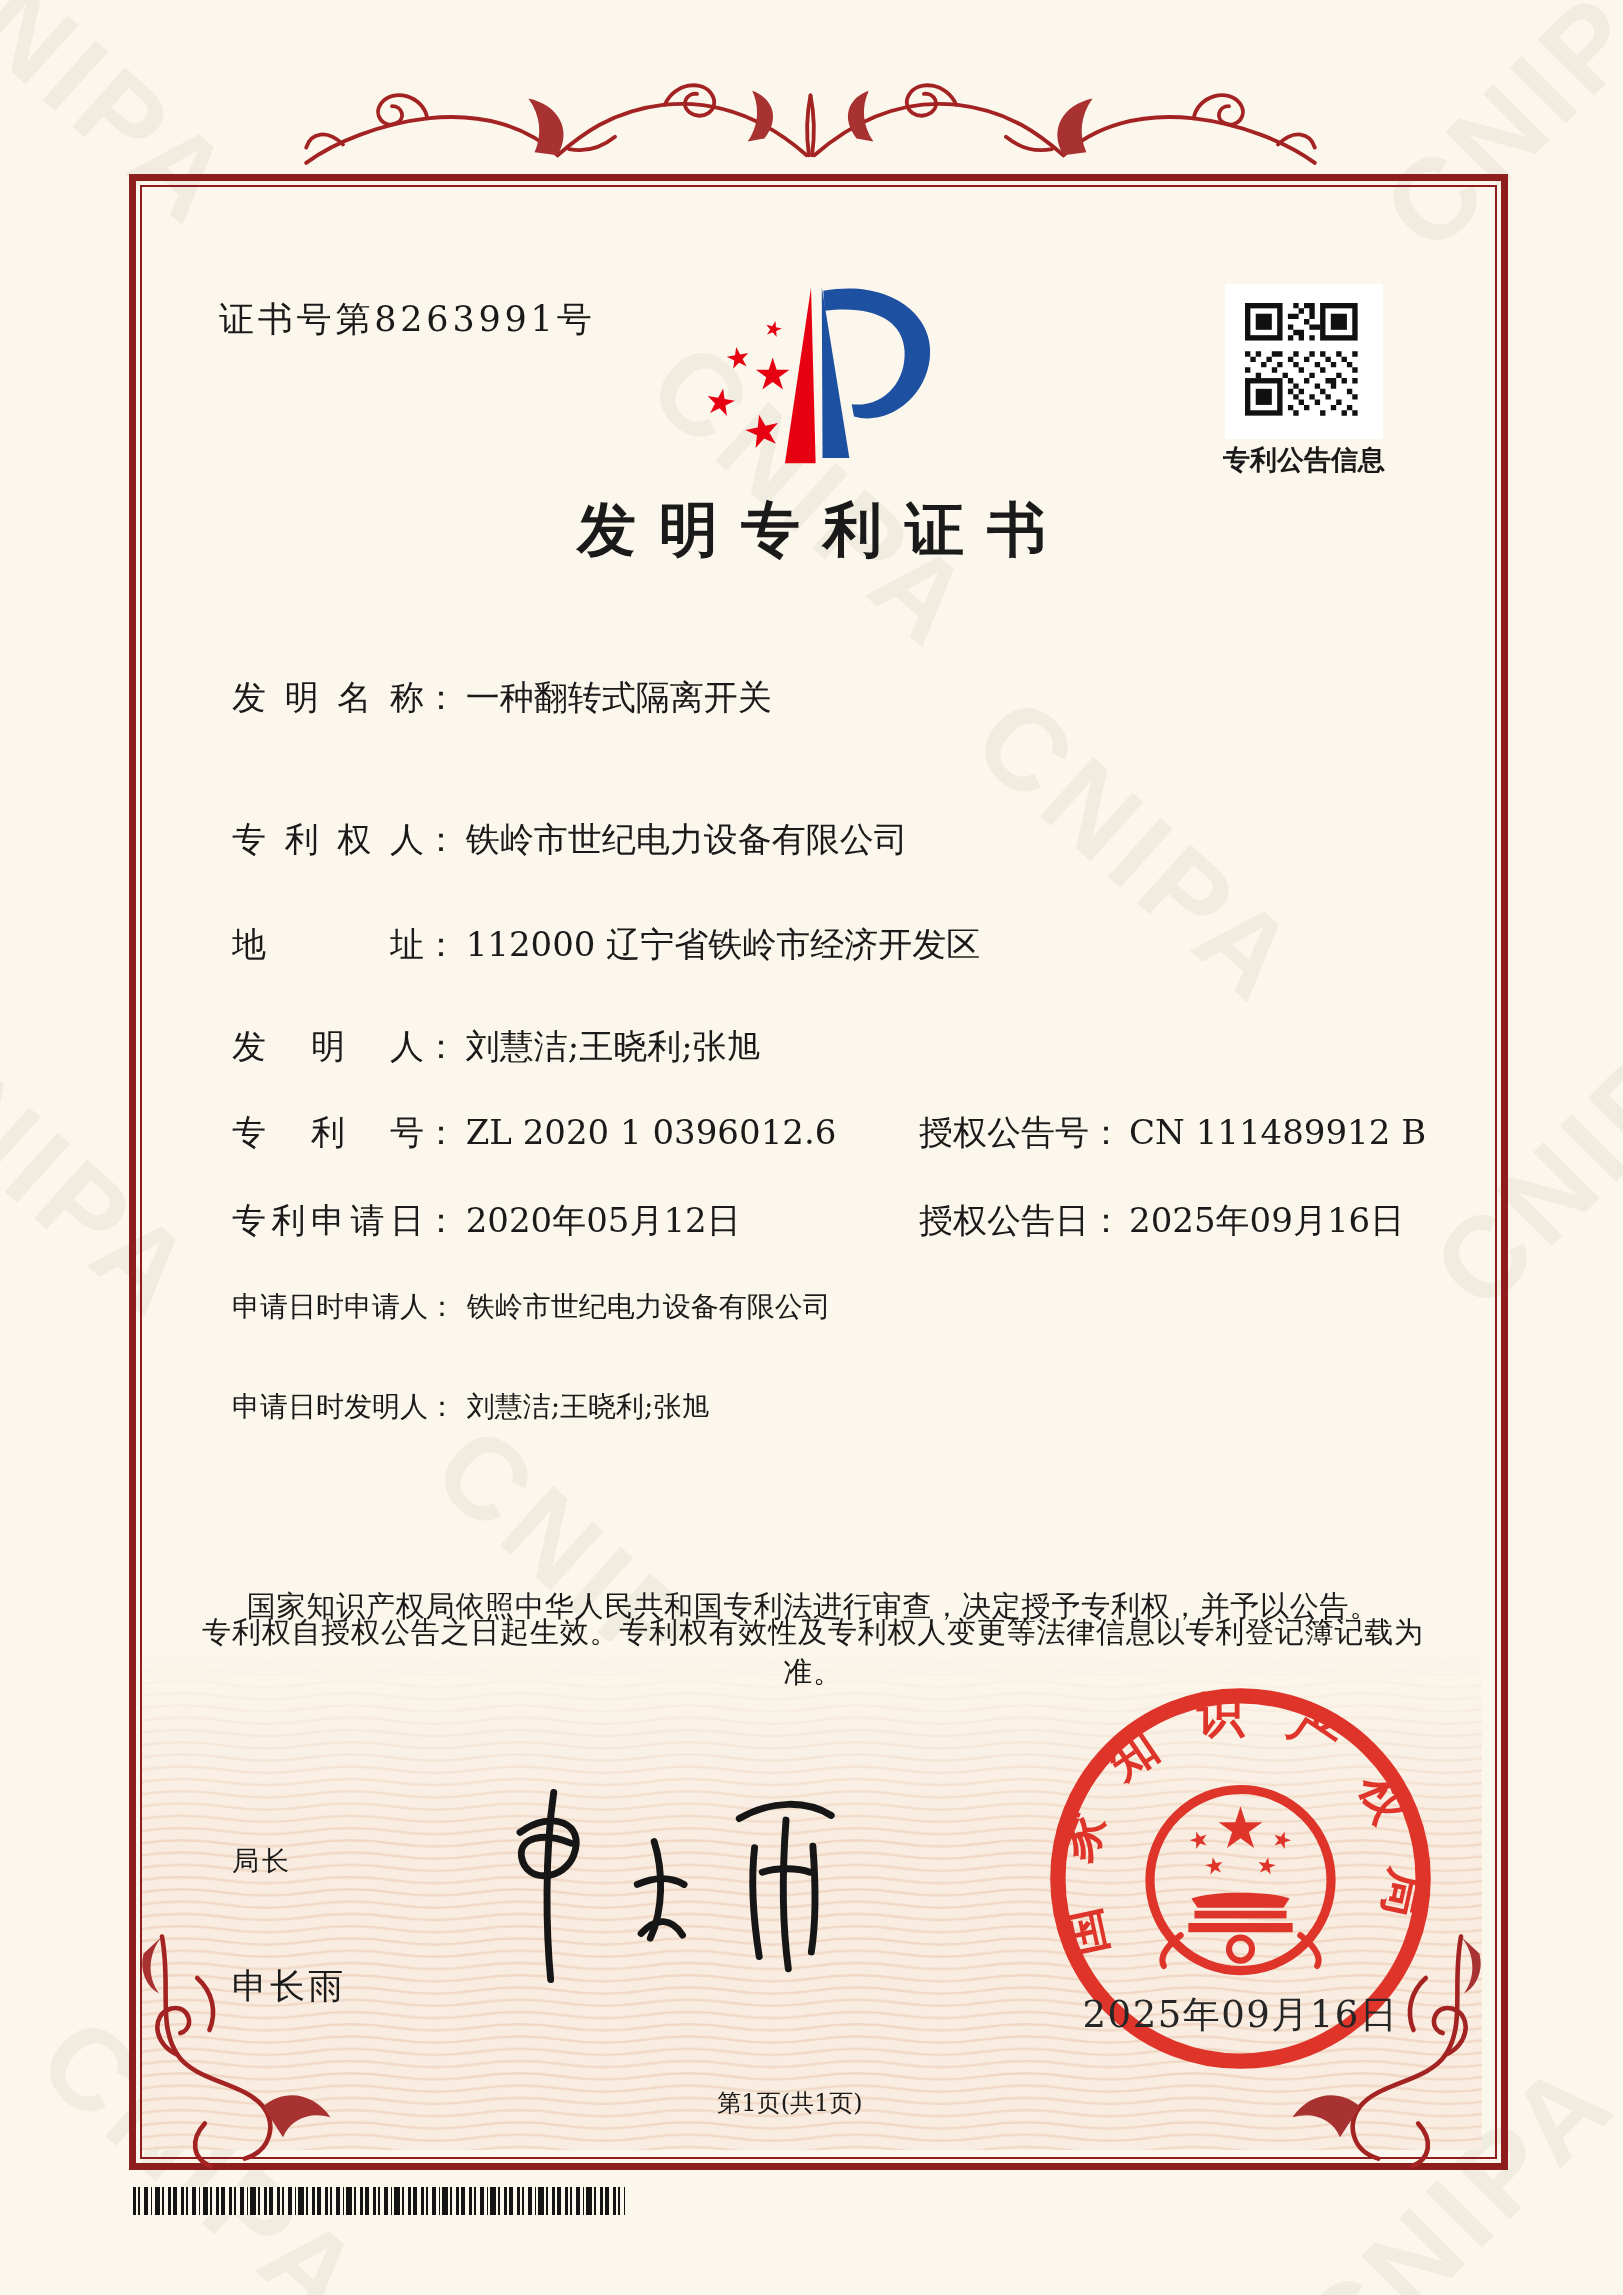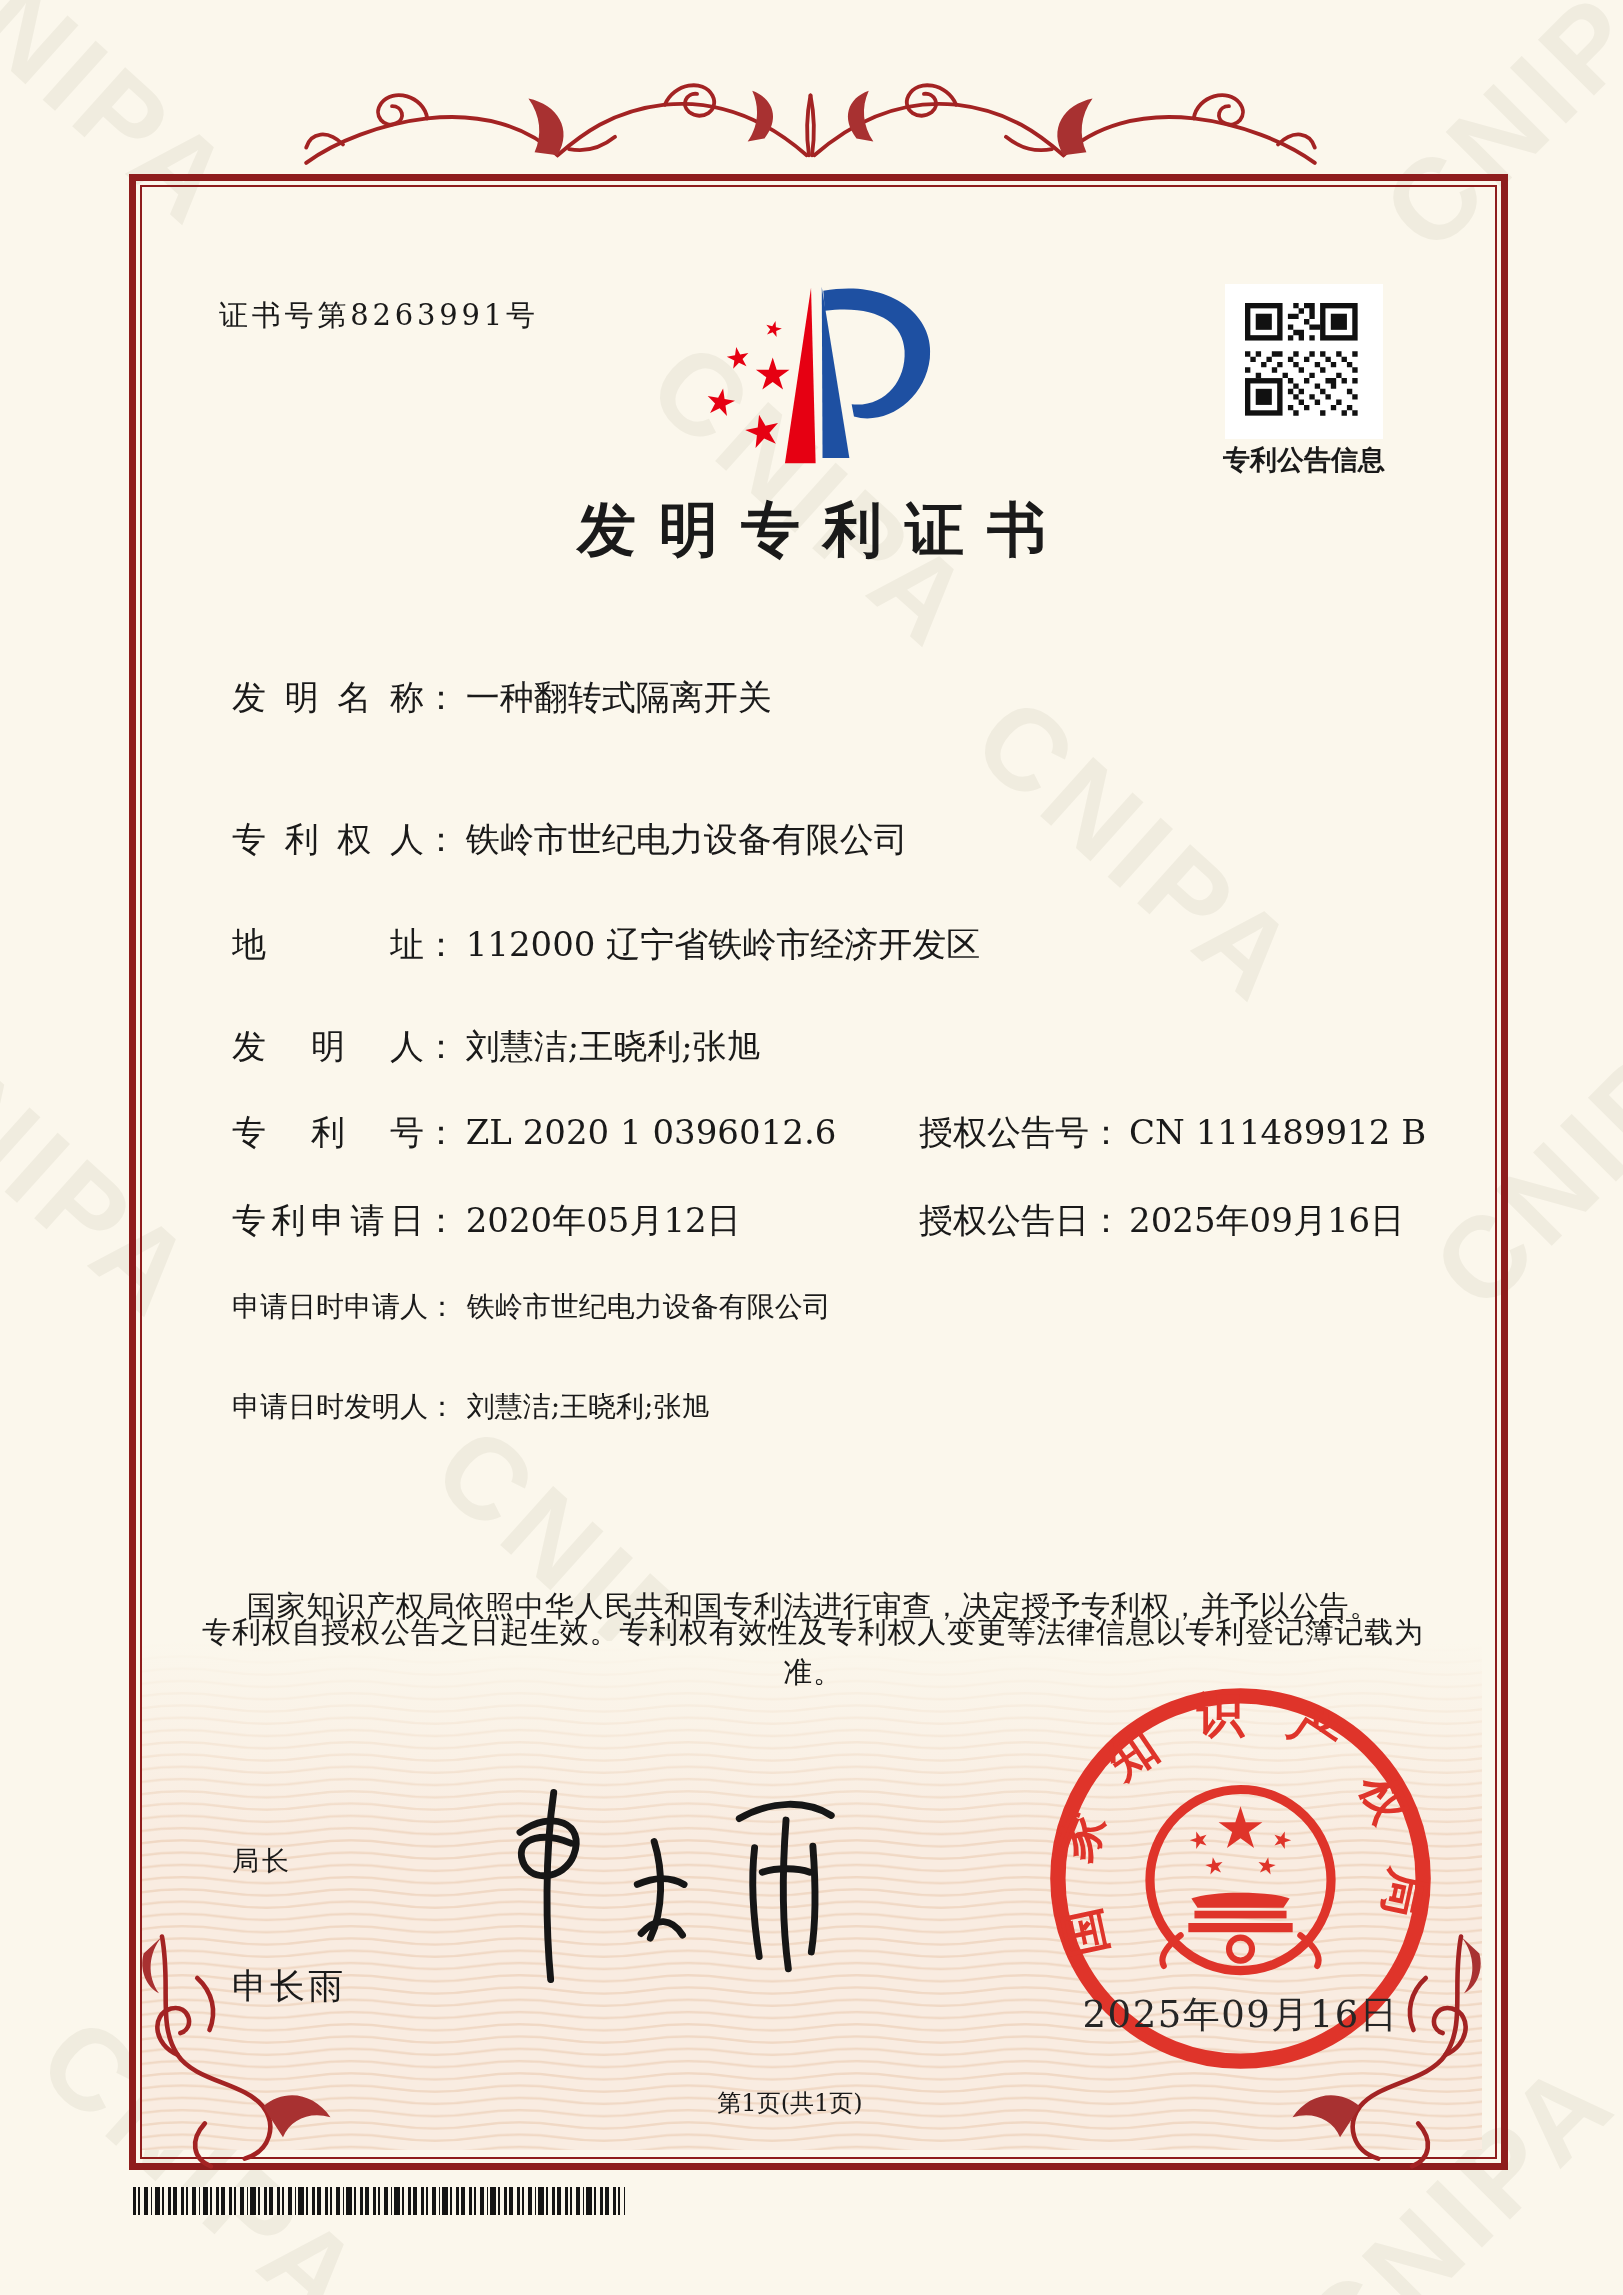--- a/index.html
+++ b/index.html
@@ -38,21 +38,21 @@
   .wavefade{
     position:absolute;left:140px;top:1641px;width:1342px;height:199px;z-index:2;
     background:linear-gradient(to bottom,#fbf7ec 0%,rgba(251,247,236,0) 100%);
   }
   
   .orn-top{position:absolute;left:274px;top:63px;z-index:4;}
   .orn-corner{position:absolute;z-index:4;}
   .orn-bl{left:113px;top:1932px;}
   .orn-br{right:113px;top:1932px;transform:scaleX(-1);}
   
-  .certno{position:absolute;left:219px;top:296px;font-size:29px;letter-spacing:3.8px;z-index:5;}
+  .certno{position:absolute;left:219px;top:296px;font-size:35px;letter-spacing:3.8px;z-index:5;}
   .logo{position:absolute;left:702px;top:274px;z-index:5;}
   .qrbox{position:absolute;left:1225px;top:284px;width:158px;height:155px;background:#ffffff;z-index:5;
          display:flex;align-items:center;justify-content:center;}
   .qrcaption{position:absolute;left:1208px;top:442px;width:192px;text-align:center;
              font-size:27px;font-weight:bold;z-index:5;}
   .title{position:absolute;left:129px;top:491px;width:1365px;text-align:center;
          font-size:59px;font-weight:bold;letter-spacing:23px;text-indent:23px;z-index:5;}
   
   .row{position:absolute;left:232px;font-size:34px;white-space:nowrap;z-index:5;}
   .row .flabel{display:inline-block;width:192px;text-align:justify;text-align-last:justify;text-justify:inter-character;vertical-align:bottom;}

